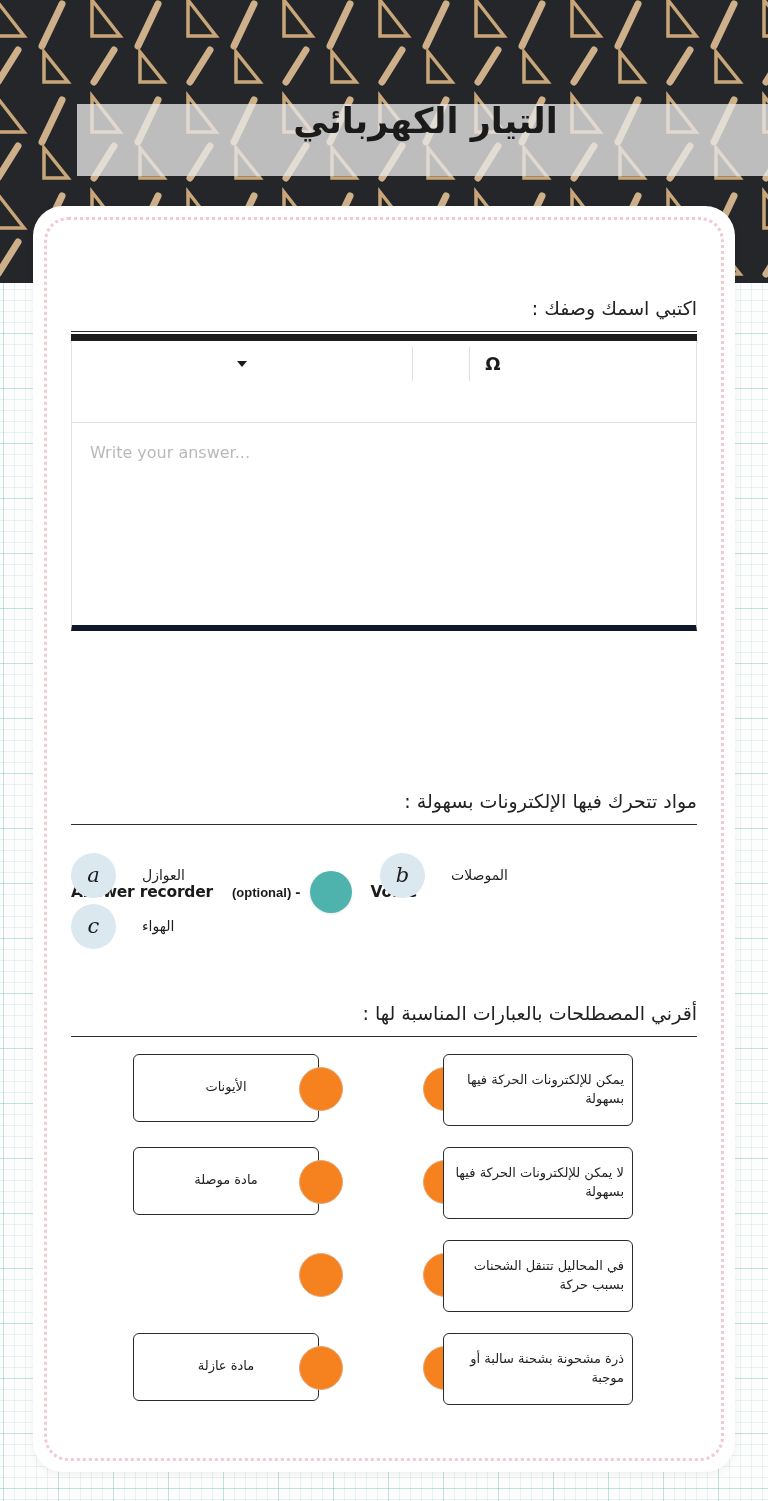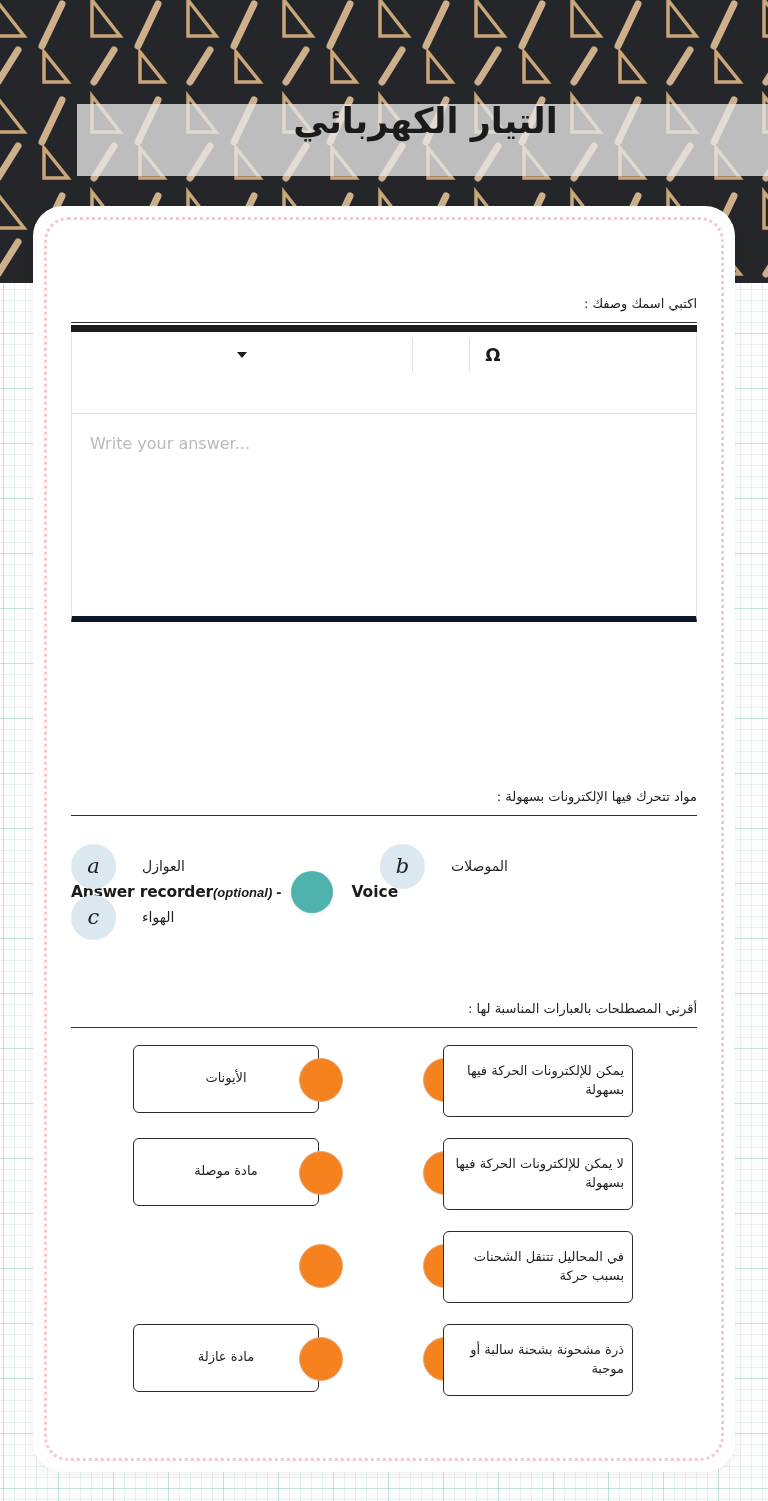--- a/index.html
+++ b/index.html
@@ -91,21 +91,21 @@
     padding: 0 38px;
     box-sizing: border-box;
   }
 
   
   .question { position: absolute; left: 38px; width: 626px; }
   .q-title {
     direction: rtl;
     text-align: right;
     font-family: "DejaVu Sans", "Liberation Sans", sans-serif;
-    font-size: 13px;
+    font-size: 19px;
     color: #222222;
     line-height: 1.5;
     padding-bottom: 8px;
   }
   .q-rule {
     height: 1px;
     background: #2e2e2e;
     width: 100%;
   }
 
@@ -185,22 +185,21 @@
     font-family: "DejaVu Sans", "Liberation Sans", sans-serif;
     font-size: 15.5px;
     font-weight: bold;
     color: #1b1b1b;
     letter-spacing: -0.2px;
   }
   .recorder-optional {
     font-size: 13px;
     font-weight: bold;
     color: #1b1b1b;
-    margin-left: 0;
-    font-style: italic;
+    margin-left: 19px;
   }
   .recorder-dash {
     font-size: 15.5px;
     font-weight: bold;
     color: #1b1b1b;
     margin-left: 4px;
     margin-right: 10px;
   }
   .recorder-circle {
     width: 42px; height: 42px;

